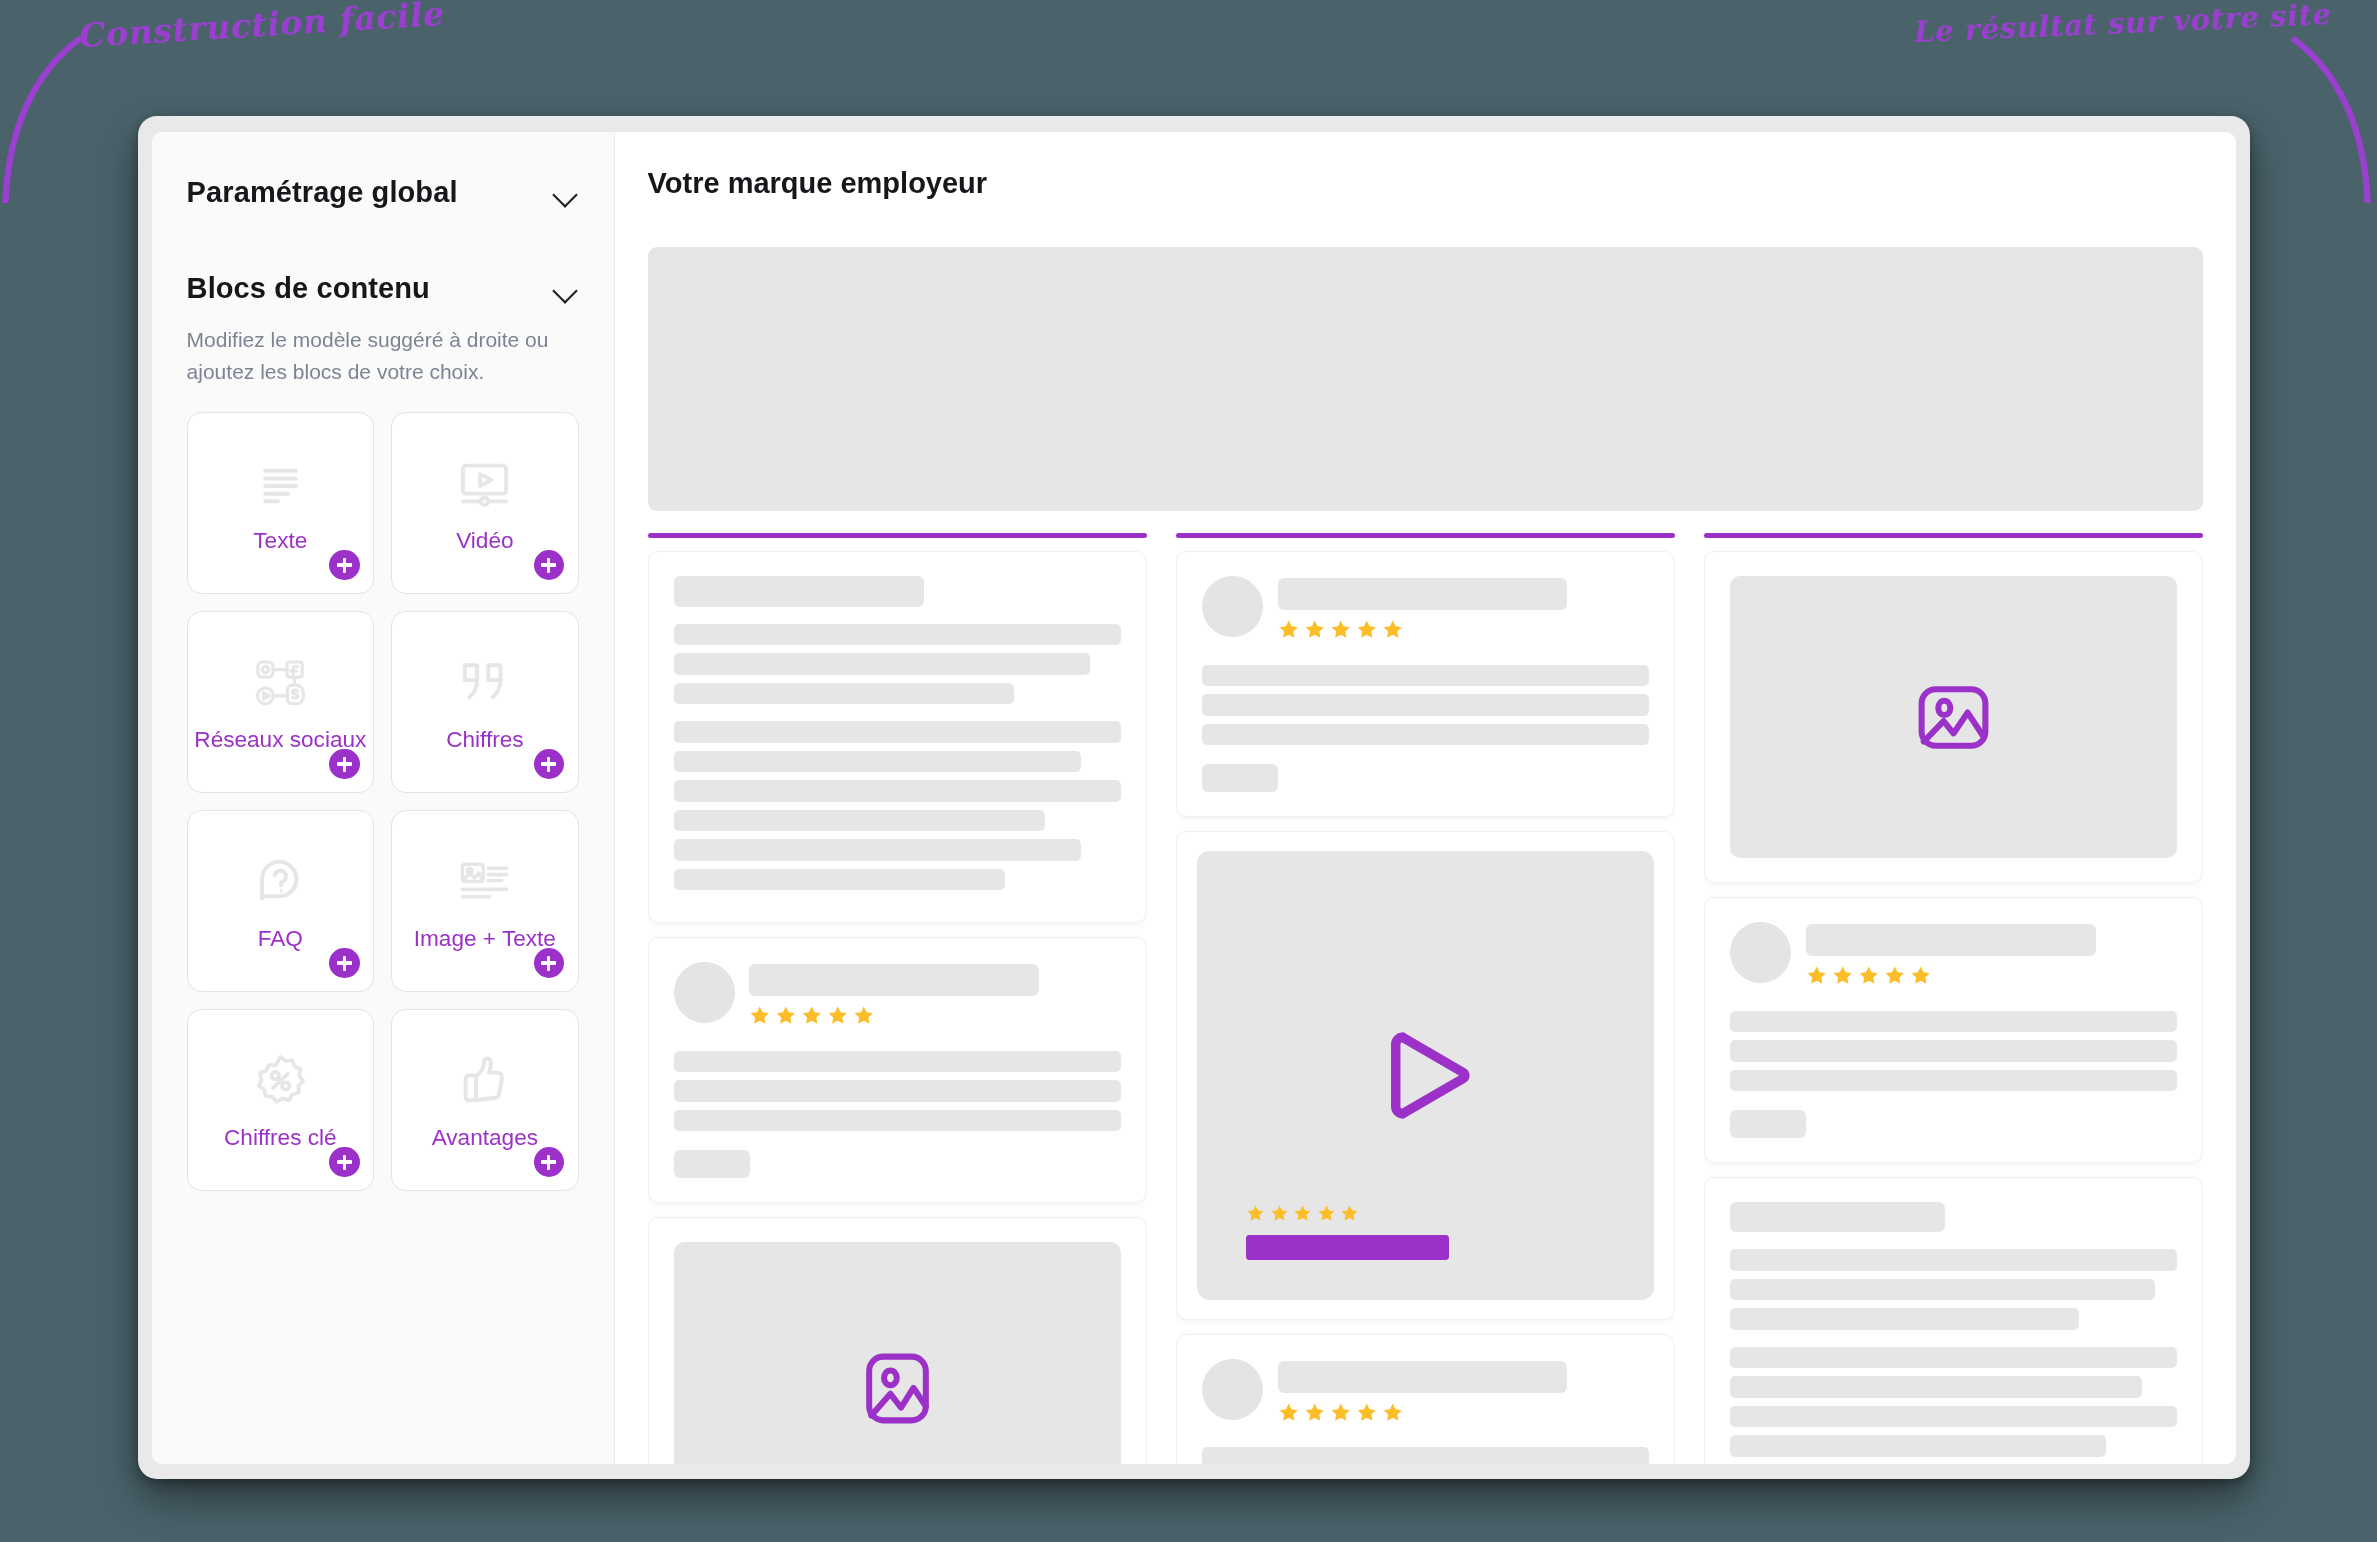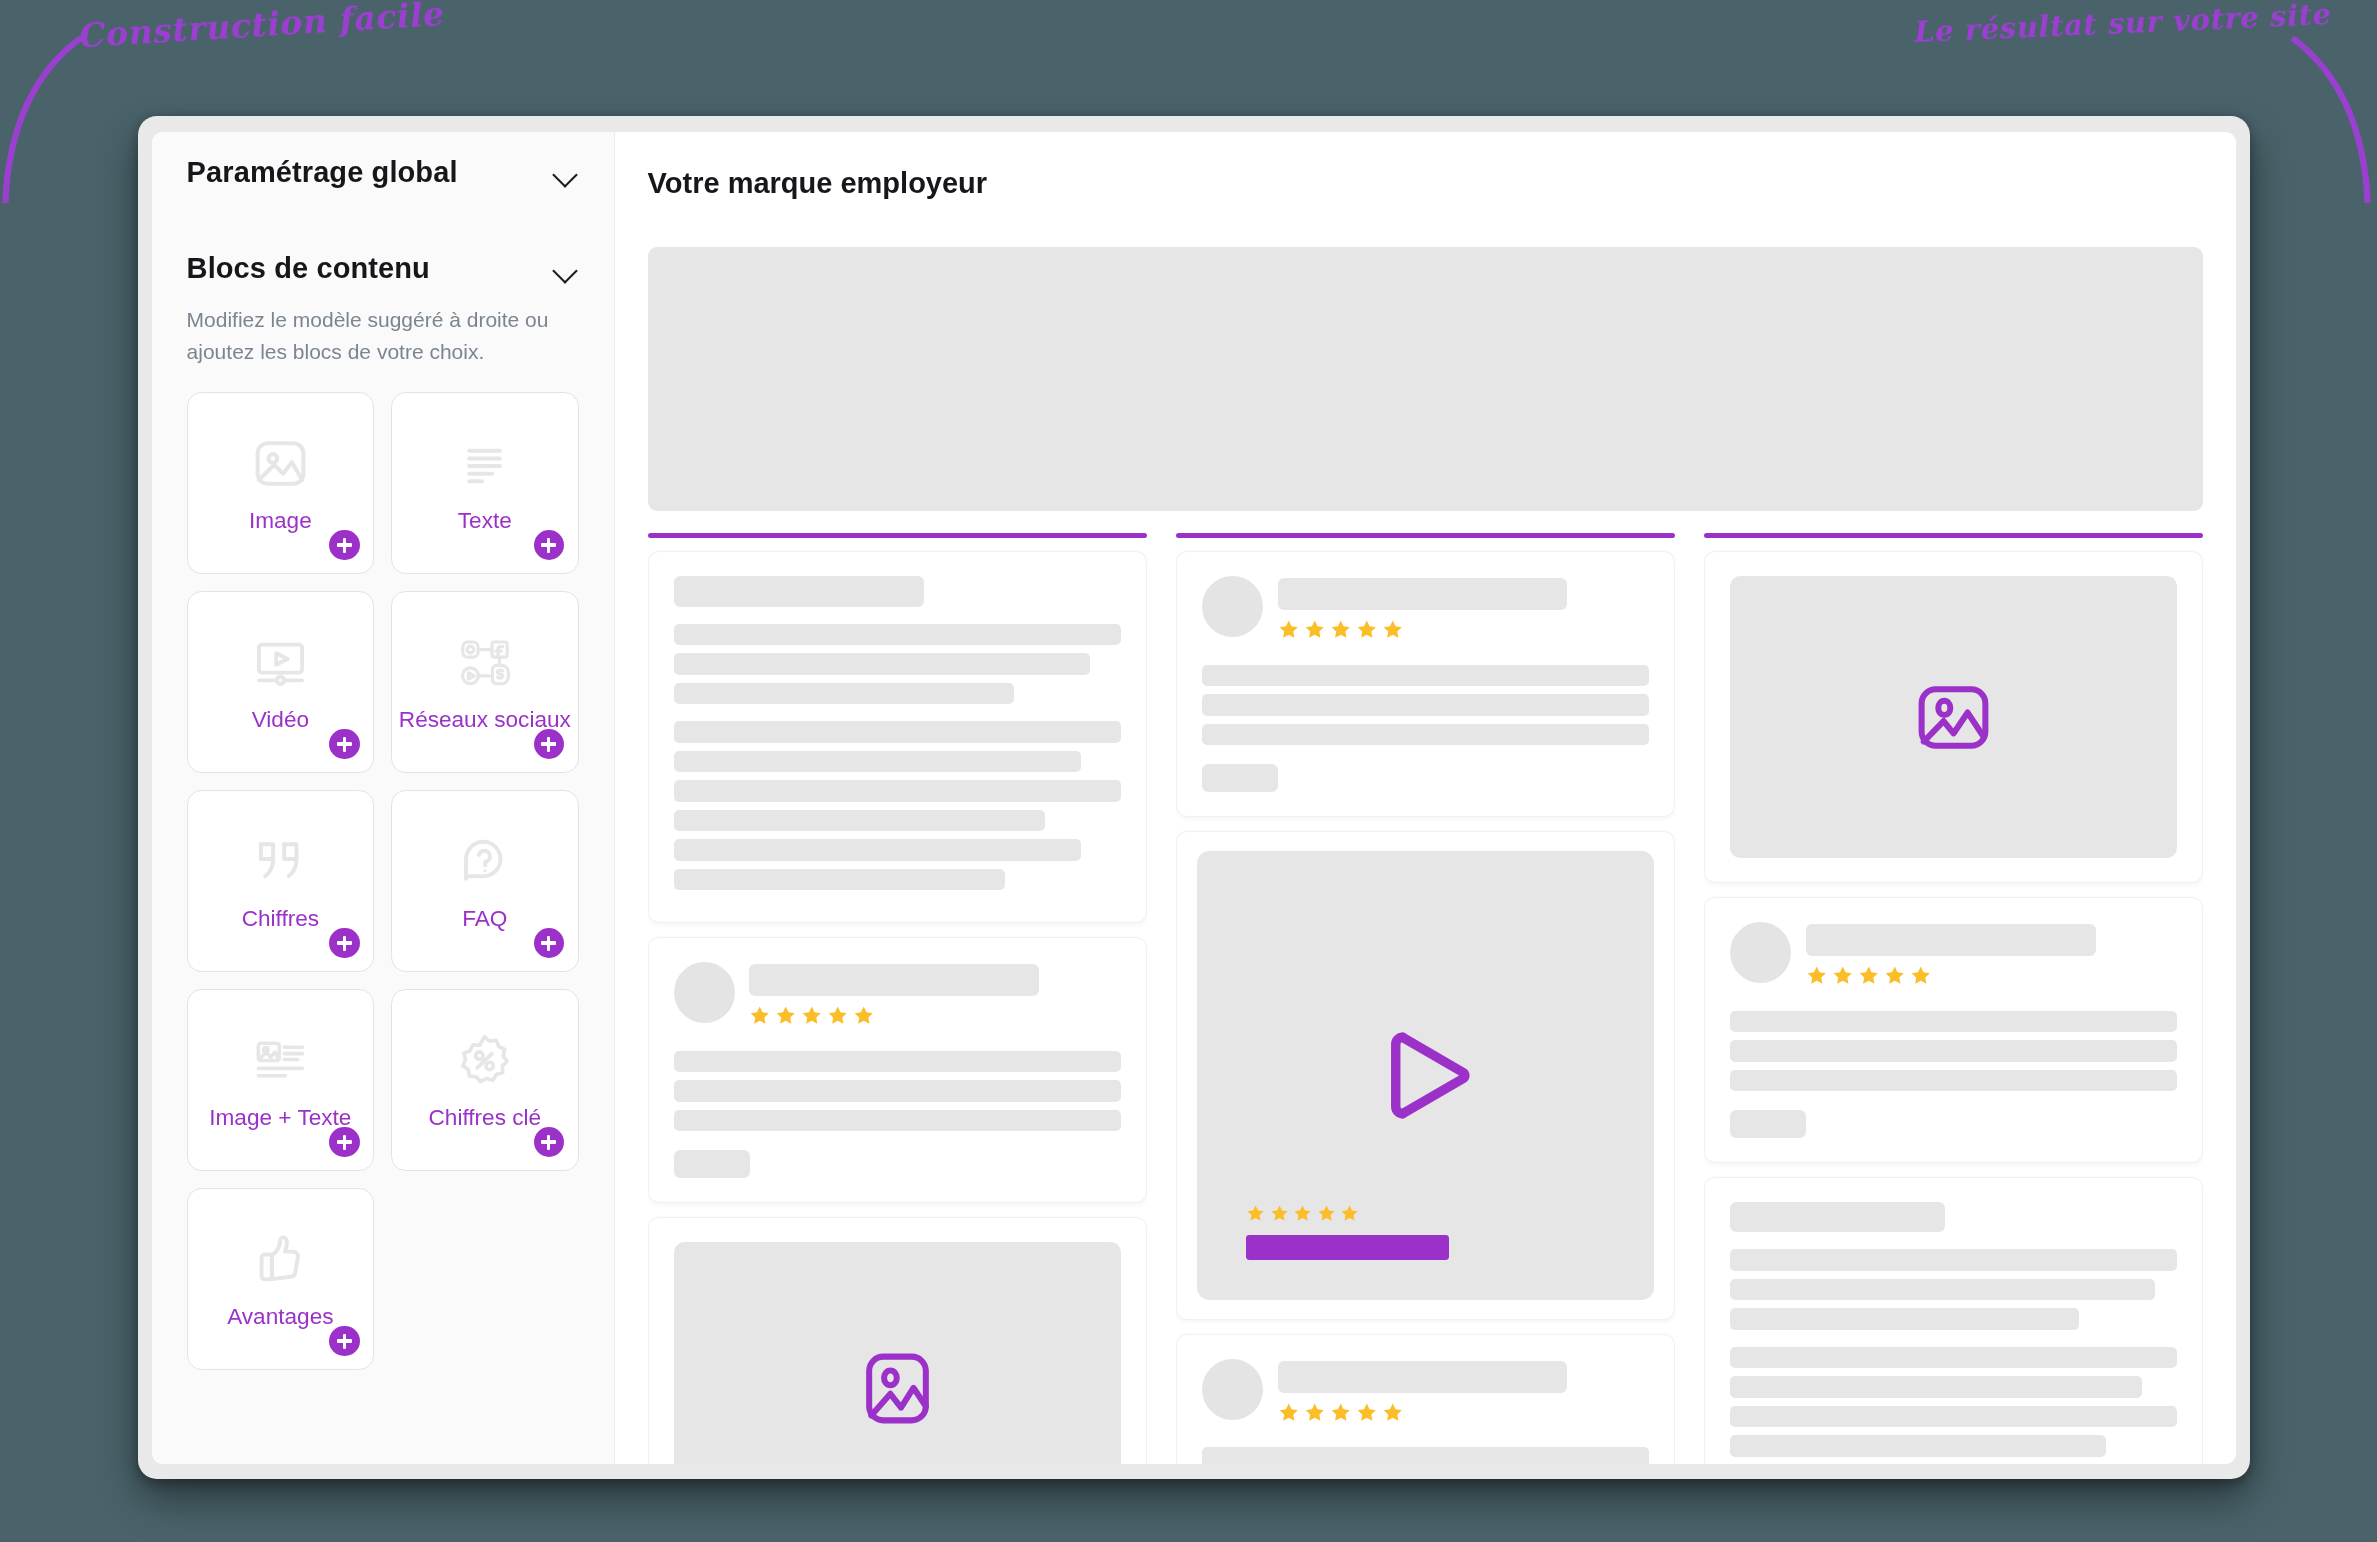--- a/index.html
+++ b/index.html
@@ -53,21 +53,21 @@
   #sidebar {
     width: 463px;
     background: #fafafa;
     border-right: 1.1px solid #ececec;
     padding: 0 35px;
     overflow: hidden;
     flex: 0 0 463px;
   }
   .panel-header {
     display: flex; align-items: center; justify-content: space-between;
-    padding: 24px 0 0 0;
+    padding: 44px 0 0 0;
   }
   .panel-header.second { padding-top: 63px; }
   .panel-title { font-size: 29px; font-weight: 700; color: #15171a; letter-spacing: 0.1px; }
   .chev { width: 27px; height: 16px; position: relative; flex: 0 0 27px; }
   .chev::before {
     content: ""; position: absolute; left: 4.5px; top: 1.1px;
     width: 16px; height: 16px;
     border-right: 2.8px solid #1b1d20; border-bottom: 2.8px solid #1b1d20;
     transform: rotate(45deg);
   }
@@ -214,34 +214,20 @@
 
       <div class="panel-header second">
         <span class="panel-title">Blocs de contenu</span>
         <span class="chev"></span>
       </div>
 
       <p id="panel-hint">Modifiez le modèle suggéré à droite ou ajoutez les blocs de votre choix.</p>
 
       <div id="blocks-grid">
 
-        <div class="block-card">
-          <span class="block-icon">
-            <svg width="61" height="61" viewBox="0 0 24 24" fill="none" stroke="#e6e5e7" stroke-width="1.6" stroke-linecap="round" stroke-linejoin="round">
-              <rect x="3" y="4" width="18" height="16" rx="4"></rect>
-                <circle cx="9" cy="10" r="1.7"></circle>
-                <path d="M3.5 18.5 L9.5 12.5 L13 16 L16.5 11.5 L20.5 18.5"></path>
-            </svg>
-          </span>
-          <span class="block-label">Image</span>
-          <button class="add-btn">
-              <span class="plus-h"></span>
-              <span class="plus-v"></span>
-            </button>
-        </div>
 
         <div class="block-card">
           <span class="block-icon">
             <svg width="61" height="61" viewBox="0 0 24 24" fill="none" stroke="#e6e5e7" stroke-width="1.6" stroke-linecap="round">
               <path d="M6 7h12M6 10h12M6 13h12M6 16h9M6 19h5"></path>
             </svg>
           </span>
           <span class="block-label">Texte</span>
           <button class="add-btn">
               <span class="plus-h"></span>

